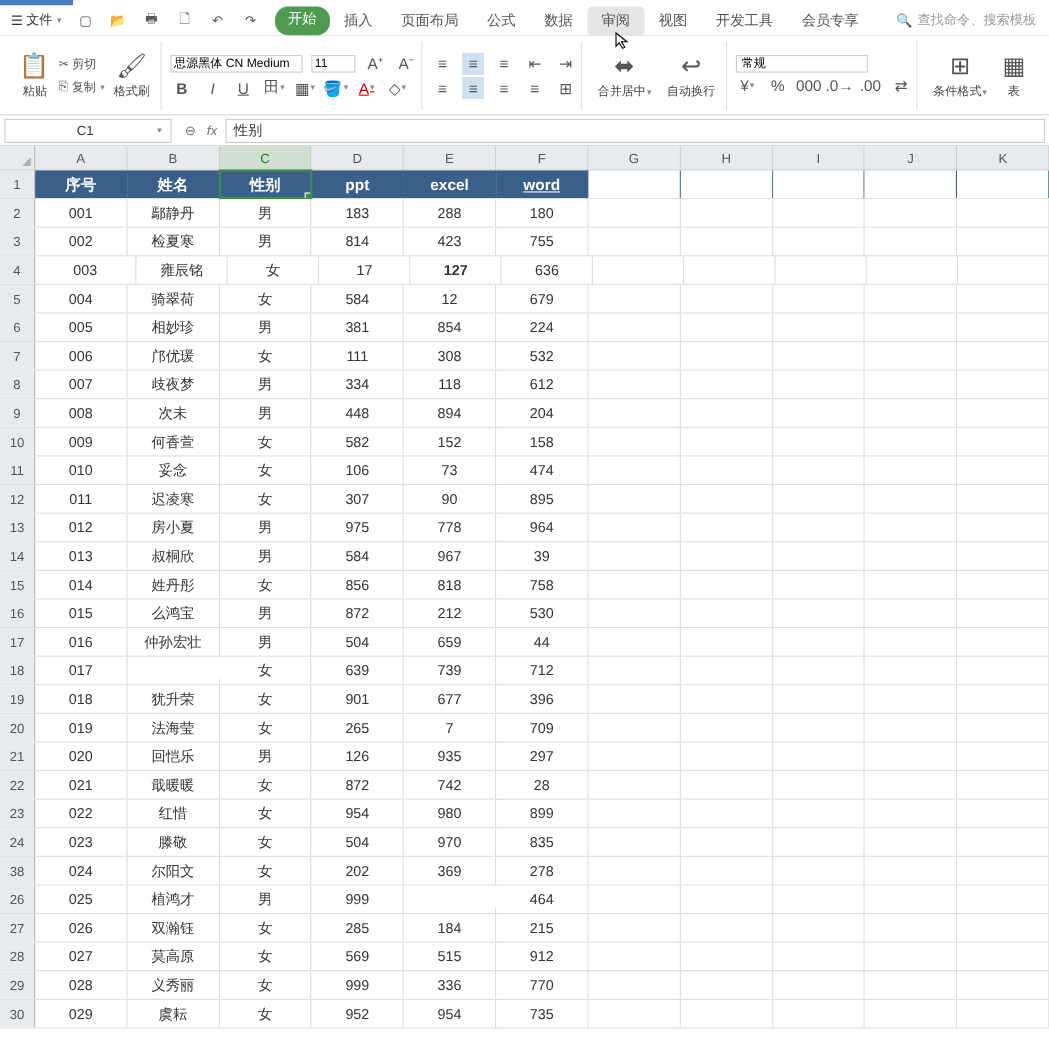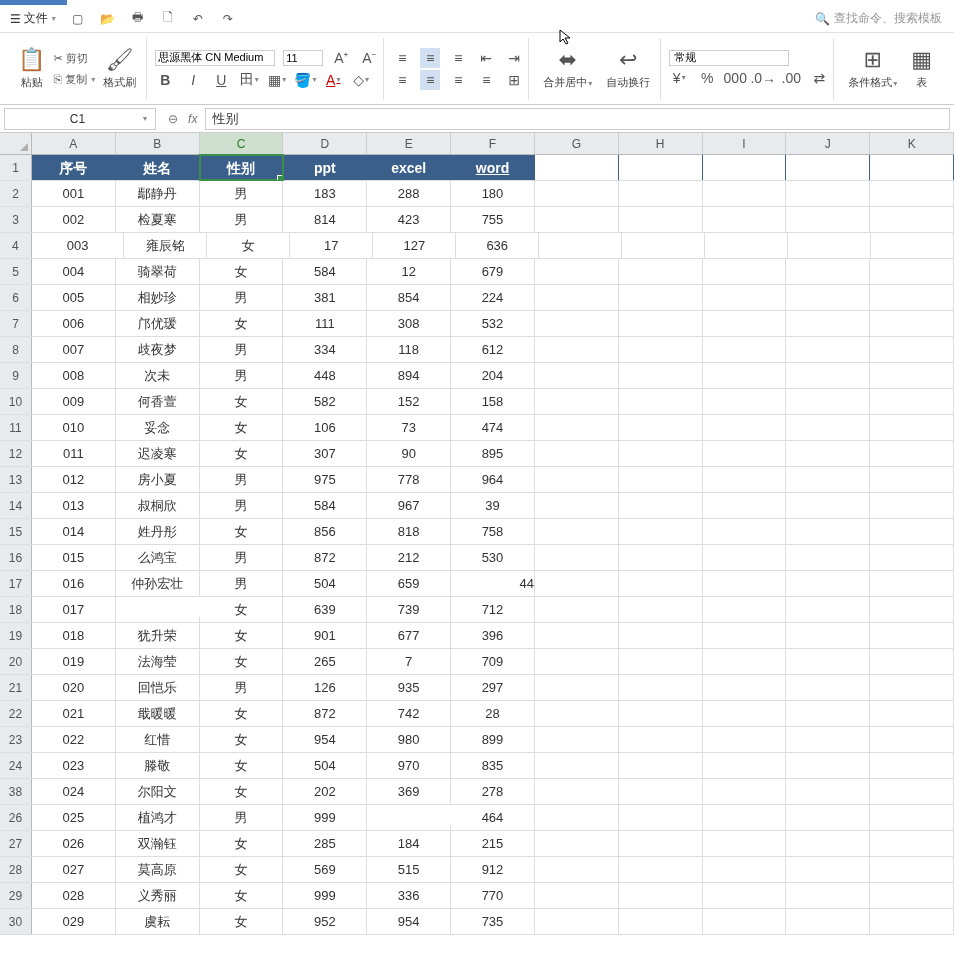--- a/index.html
+++ b/index.html
@@ -72,20 +72,31 @@
     <span class="dd">▾</span>
   </div>
   <div class="menu-icon-group">
     <span class="mi">▢</span>
     <span class="mi">📂</span>
     <span class="mi">🖶</span>
     <span class="mi">🗋</span>
     <span class="mi">↶</span>
     <span class="mi">↷</span>
   </div>
+  <div class="tabs">
+      <div class="tab active">开始</div>
+      <div class="tab">插入</div>
+      <div class="tab">页面布局</div>
+      <div class="tab">公式</div>
+      <div class="tab">数据</div>
+      <div class="tab hover">审阅</div>
+      <div class="tab">视图</div>
+      <div class="tab">开发工具</div>
+      <div class="tab">会员专享</div>
+    </div>
   <div class="search-box">
     <span>🔍</span>
     <span>查找命令、搜索模板</span>
   </div>
 </div>
 
 <div class="cursor-ptr">
   <svg width="18" height="18">
       <path d="M2 2 L2 14 L5 11 L8 16 L10 15 L7 10 L12 10 Z" fill="#fff" stroke="#000"></path>
     </svg>
@@ -258,21 +269,21 @@
         <div class="cell" style="width: 84px;"></div>
         <div class="cell" style="width: 84px;"></div>
         <div class="cell" style="width: 84px;"></div>
       </div>
       <div class="row">
         <div class="row-h">4</div>
         <div class="cell" style="width: 94px;">003</div>
         <div class="cell" style="width: 84px;">雍辰铭</div>
         <div class="cell" style="width: 84px;">女</div>
         <div class="cell" style="width: 84px;">17</div>
-        <div class="cell" style="width: 84px;">127</div>
+        <div class="cell" style="width: 84px; font-weight: bold;">127</div>
         <div class="cell" style="width: 84px;">636</div>
         <div class="cell" style="width: 84px;"></div>
         <div class="cell" style="width: 84px;"></div>
         <div class="cell" style="width: 84px;"></div>
         <div class="cell" style="width: 84px;"></div>
         <div class="cell" style="width: 84px;"></div>
       </div>
       <div class="row">
         <div class="row-h">5</div>
         <div class="cell" style="width: 84px;">004</div>
@@ -441,21 +452,21 @@
         <div class="cell" style="width: 84px;"></div>
         <div class="cell" style="width: 84px;"></div>
       </div>
       <div class="row">
         <div class="row-h">17</div>
         <div class="cell" style="width: 84px;">016</div>
         <div class="cell" style="width: 84px;">仲孙宏壮</div>
         <div class="cell" style="width: 84px;">男</div>
         <div class="cell" style="width: 84px;">504</div>
         <div class="cell" style="width: 84px;">659</div>
-        <div class="cell" style="width: 84px; text-align: right;">44</div>
+        <div class="cell" style="width: 84px;">44</div>
         <div class="cell" style="width: 84px;"></div>
         <div class="cell" style="width: 84px;"></div>
         <div class="cell" style="width: 84px;"></div>
         <div class="cell" style="width: 84px;"></div>
         <div class="cell" style="width: 84px;"></div>
       </div>
       <div class="row">
         <div class="row-h">18</div>
         <div class="cell" style="width: 84px;">017</div>
         <div class="cell" style="width: 84px; margin-top: 20px;">尹冬灵</div>

